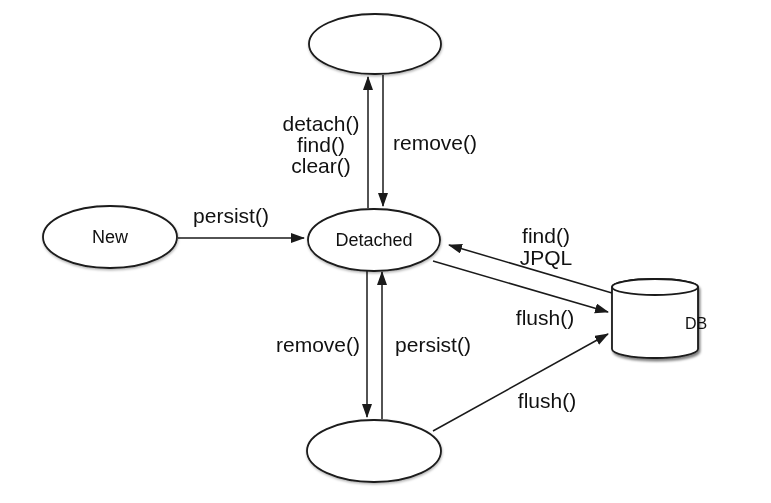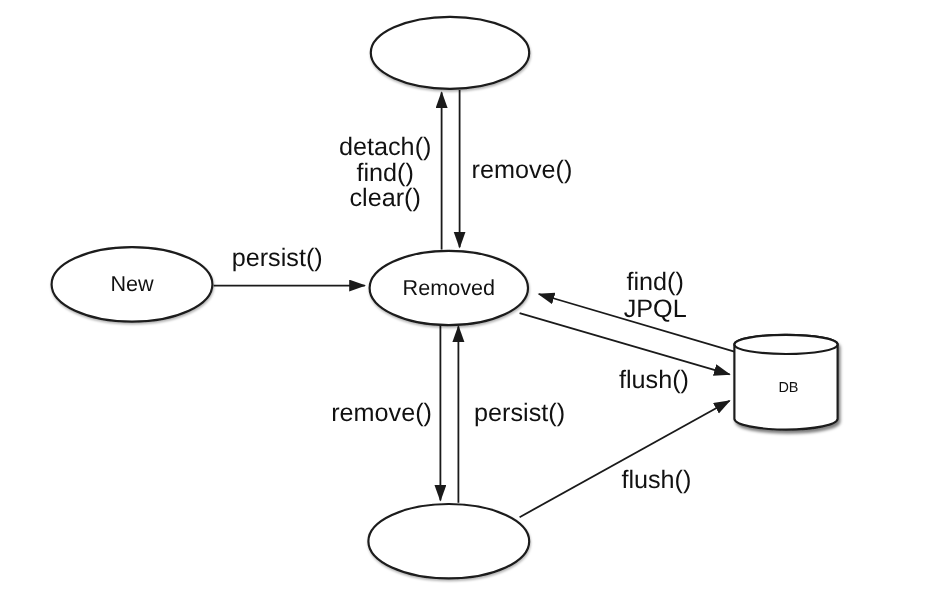--- a/index.html
+++ b/index.html
@@ -15,21 +15,21 @@
   .lbl {
     position: absolute;
     transform: translate(-50%, -50%);
     color: #111111;
     white-space: nowrap;
     text-align: center;
     font-size: 21px;
     line-height: 21px;
   }
   .lbl.state { font-size: 18px; }
-  .lbl.db { font-size: 12px; }
+  .lbl.db { font-size: 16px; margin-left: 39px; }
   .lbl span { display: block; }
   .find-block span { line-height: 22px; }
 </style>
 </head>
 <body>
 
 <div class="canvas">
 
   <svg width="771" height="503" viewBox="0 0 771 503">
     <defs>
@@ -58,21 +58,21 @@
     <ellipse cx="374" cy="240" rx="66" ry="31" fill="#ffffff" stroke="#1a1a1a" stroke-width="1.8" filter="url(#softshadow)"></ellipse>
     <ellipse cx="374" cy="451" rx="67" ry="31" fill="#ffffff" stroke="#1a1a1a" stroke-width="1.8" filter="url(#softshadow)"></ellipse>
 
     <g>
       <path d="M612,287 A43,8 0 0 1 698,287 L698,349 A43,9 0 0 1 612,349 Z" fill="#ffffff" stroke="#1a1a1a" stroke-width="1.8" filter="url(#cylshadow)"></path>
       <ellipse cx="655" cy="287" rx="43" ry="8" fill="#ffffff" stroke="#1a1a1a" stroke-width="1.8"></ellipse>
     </g>
   </svg>
 
   <div class="lbl state" style="left:110px; top:237px;">New</div>
-  <div class="lbl state" style="left:374px; top:240px;">Removed</div>
+  <div class="lbl state" style="left:374px; top:240px;">Detached</div>
   <div class="lbl db" style="left:657px; top:323px;">DB</div>
 
   <div class="lbl" style="left:231px; top:215px;">persist()</div>
 
   <div class="lbl" style="left:321px; top:144px;">
     <span>detach()</span>
     <span>find()</span>
     <span>clear()</span>
   </div>
 

